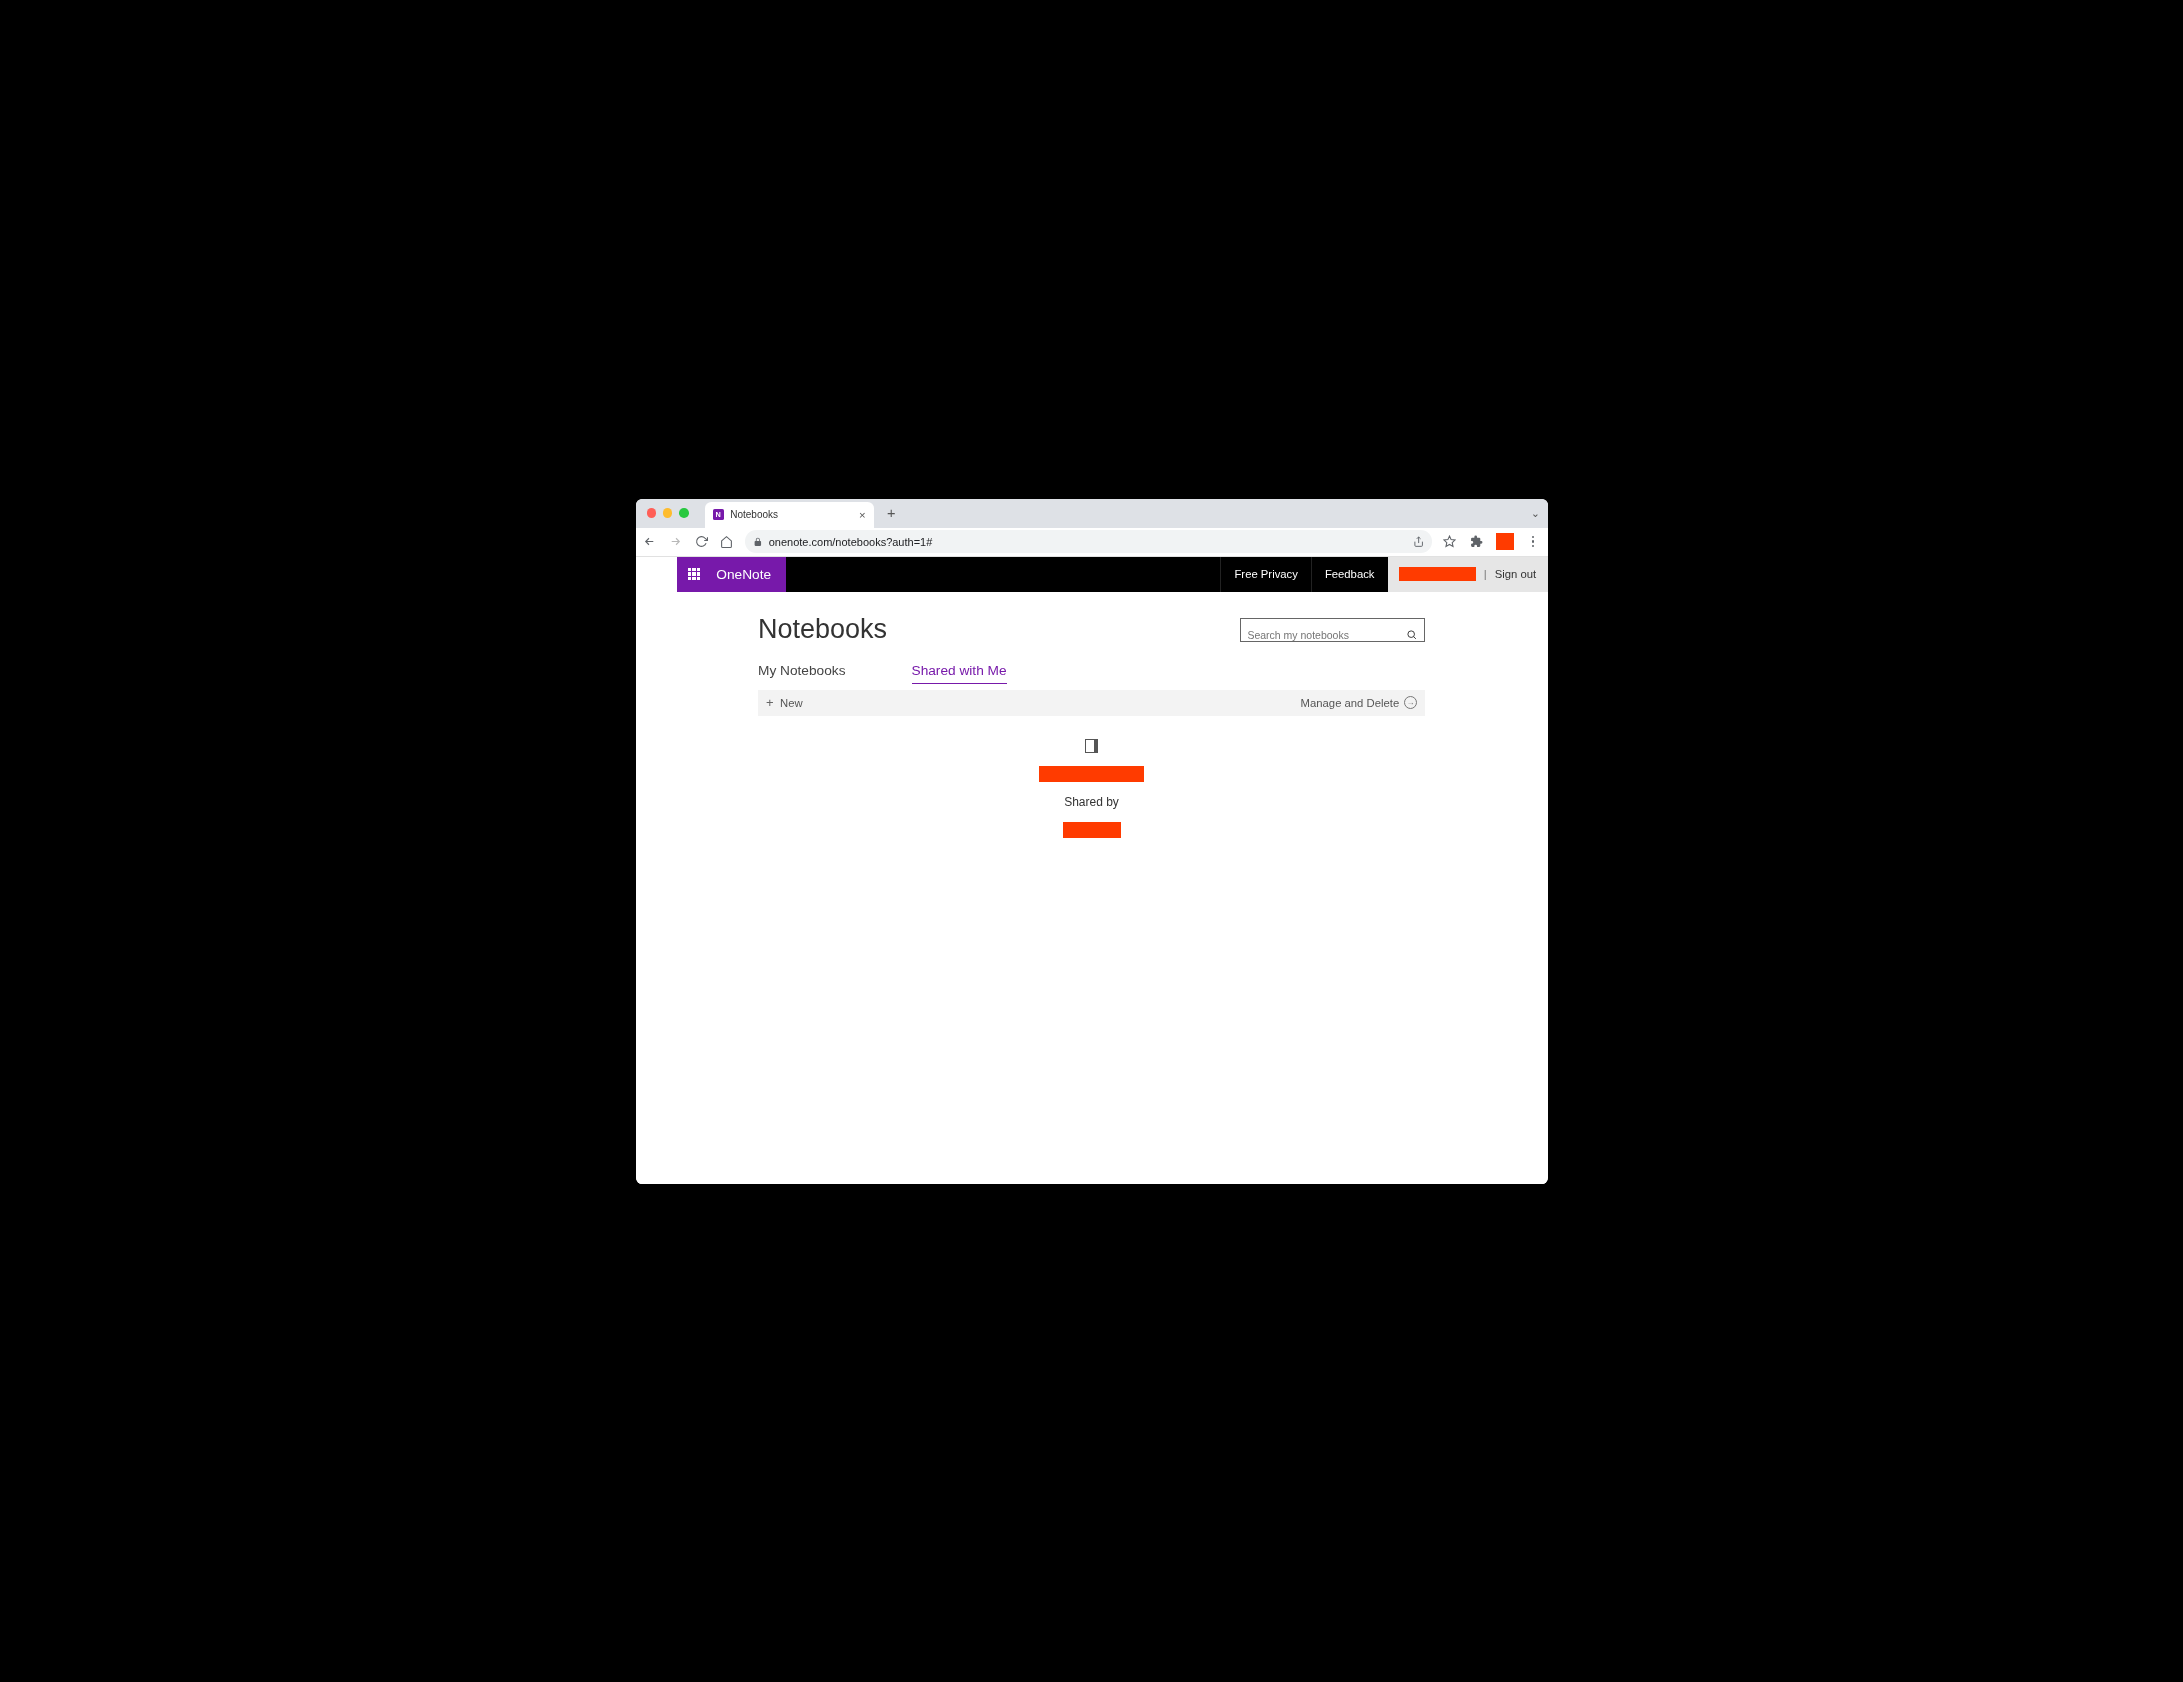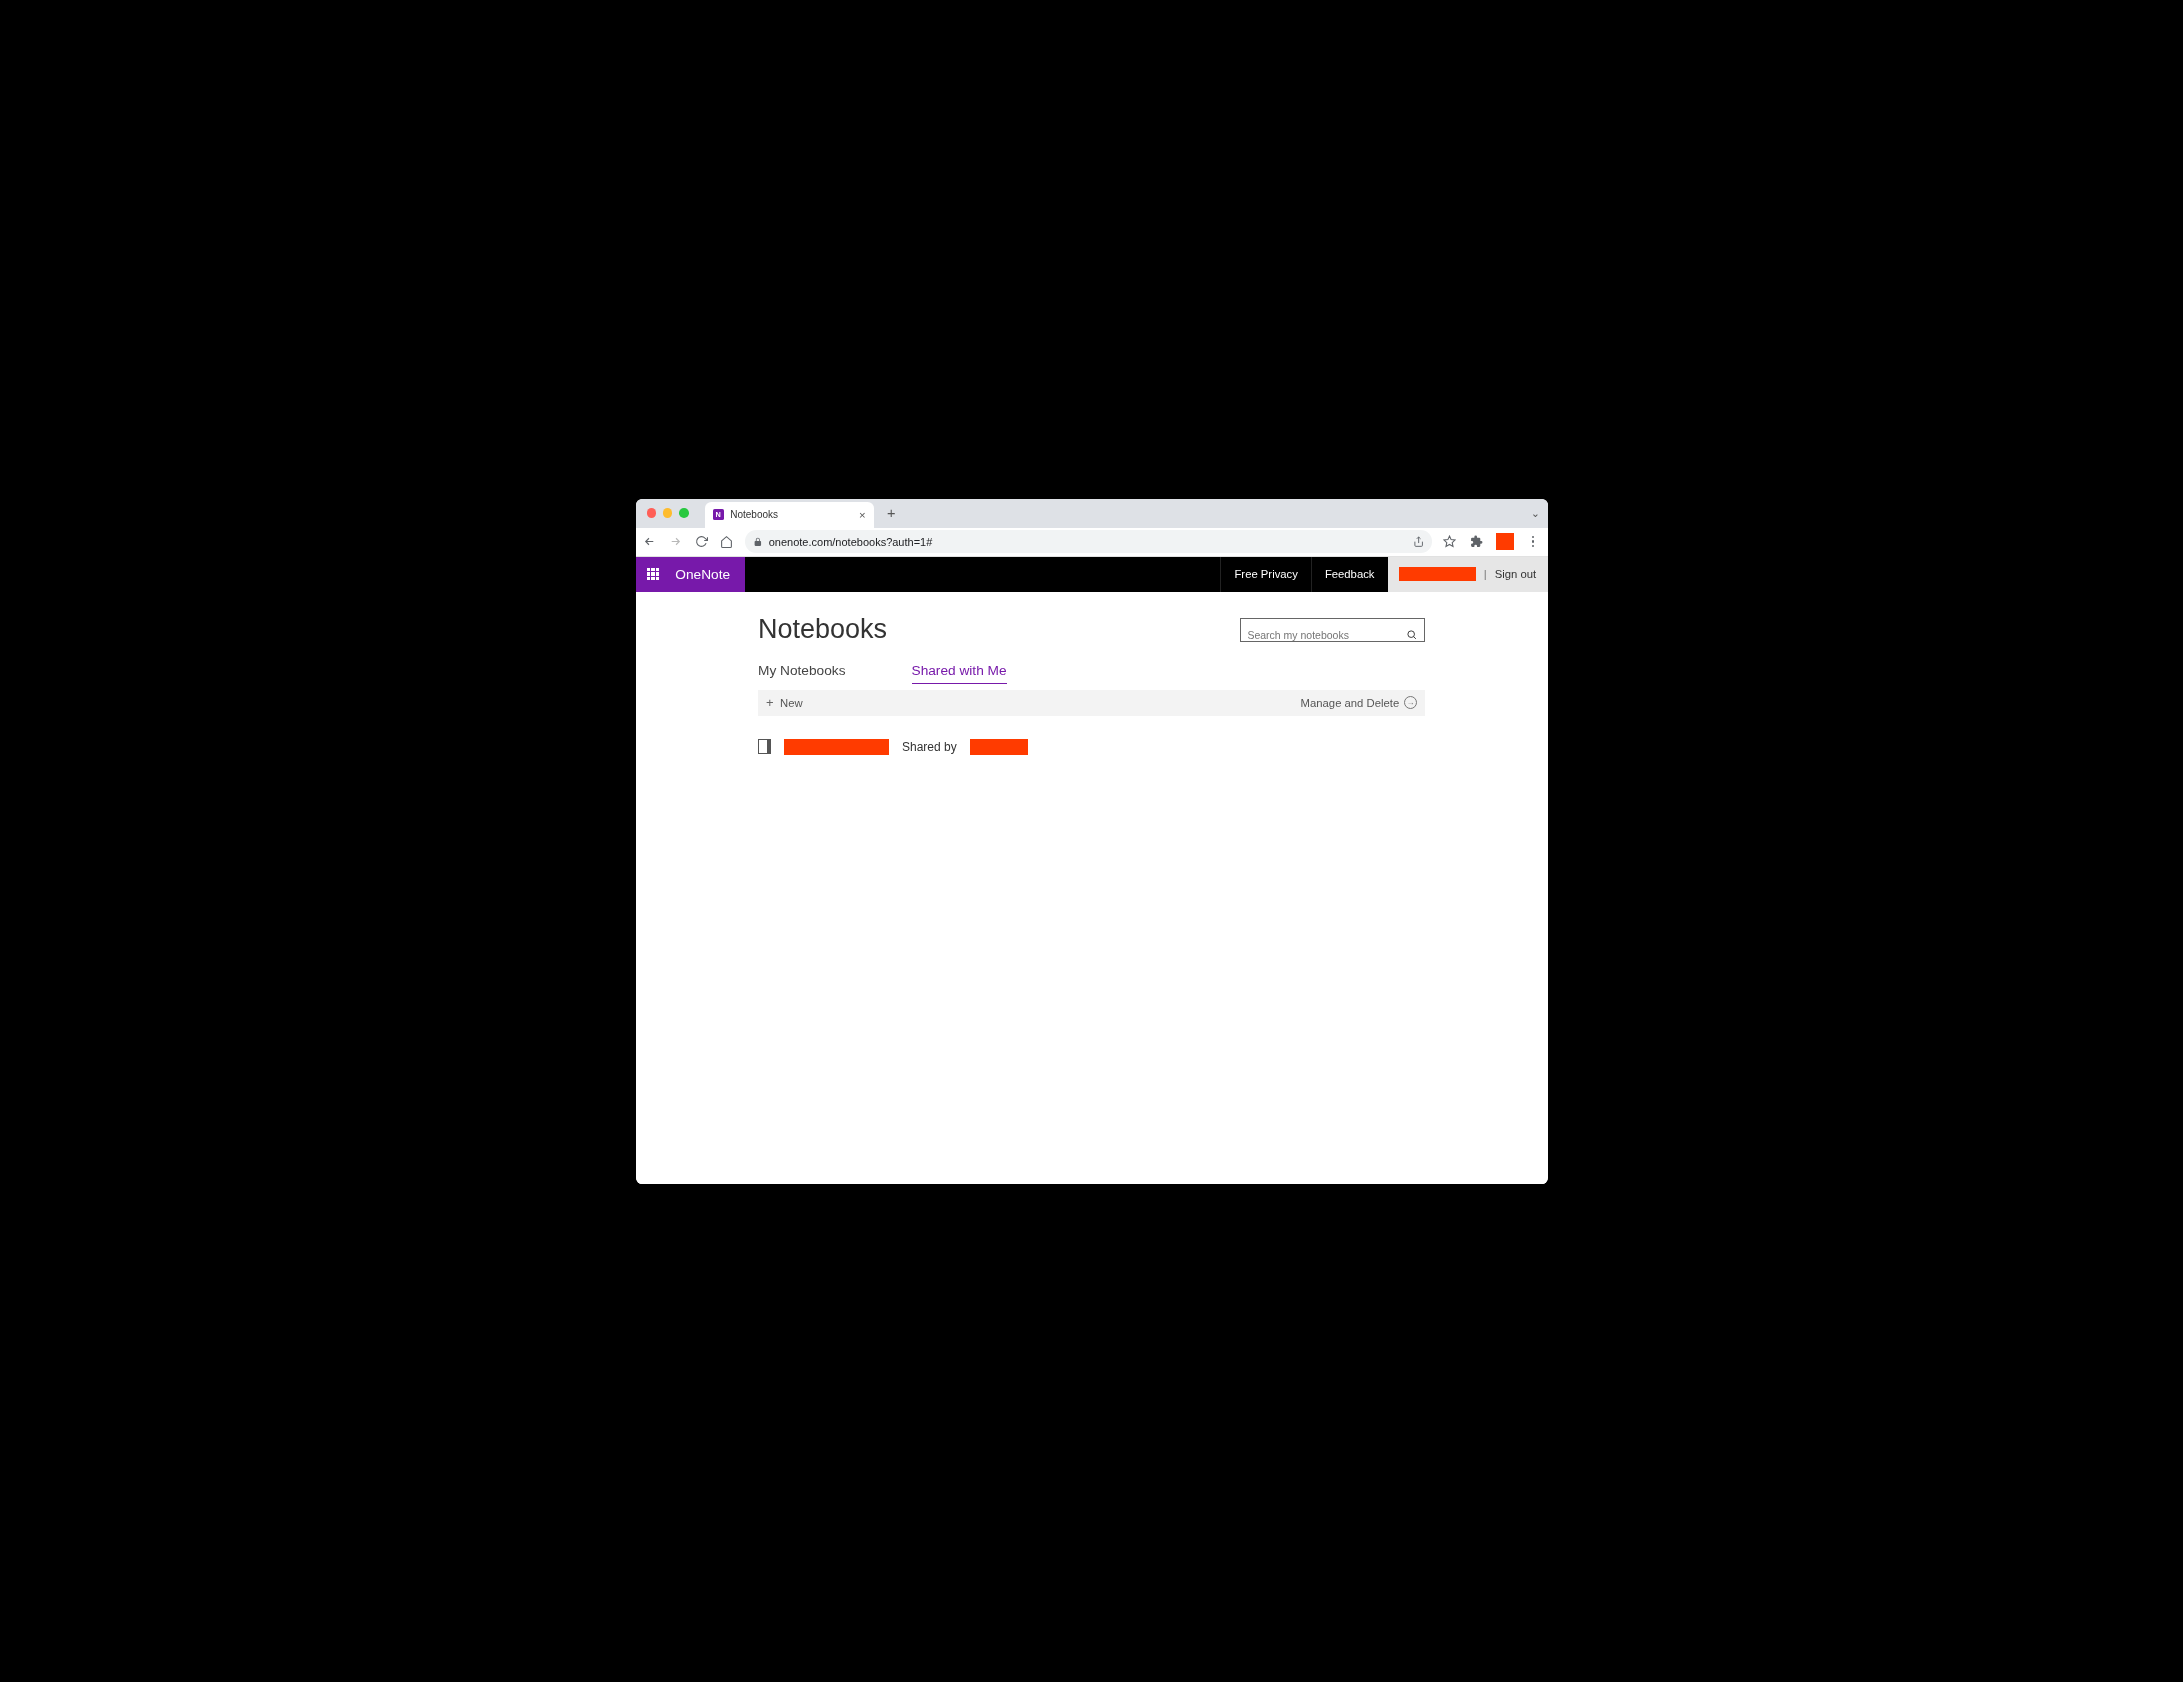--- a/index.html
+++ b/index.html
@@ -88,20 +88,21 @@
   .menu-dots { display:flex;flex-direction:column;gap:2.4px; }
   .menu-dots span{ width:2.4px;height:2.4px;background:#5f6368;border-radius:50%;display:block; }
 
   
   .app-header {
     background:#000;
     height:35px;
     display:flex;
     align-items:stretch;
     color:#fff;
+    margin-left:41px;
   }
   .waffle {
     width:35px;
     background:#7719aa;
     display:flex;align-items:center;justify-content:center;
     cursor:pointer;
   }
   .waffle-grid { display:grid;grid-template-columns:repeat(3,3.2px);grid-template-rows:repeat(3,3.2px);gap:1.6px; }
   .waffle-grid span{ background:#fff;width:3.2px;height:3.2px;display:block; }
   .brand {
@@ -165,21 +166,21 @@
     padding:0 8px;
     font-size:11.3px;color:#555;
   }
   .toolbar .plus { font-size:13px;margin-right:6.4px;color:#666; }
   .toolbar .tb-spacer{flex:1;}
   .toolbar .manage { display:flex;align-items:center;gap:4.8px;cursor:pointer; }
   .arrow-circ { width:13px;height:13px;border:1.2px solid #777;border-radius:50%;display:flex;align-items:center;justify-content:center;font-size:8px;color:#777; }
 
   .nb-row {
     display:flex;align-items:center;gap:13px;
-    margin-top:22.6px;font-size:12px;color:#333;
+    margin-top:22.6px;font-size:12px;color:#333;flex-direction:column;
   }
   .nb-icon {
     width:13px;height:14.5px;border:1.6px solid #555;border-right-width:4px;position:relative;
   }
   .nb-redact1 { width:105px;height:16px;background:#ff3b00; }
   .nb-redact2 { width:58px;height:16px;background:#ff3b00; }
 
   
   .footer {
     height:27px;

